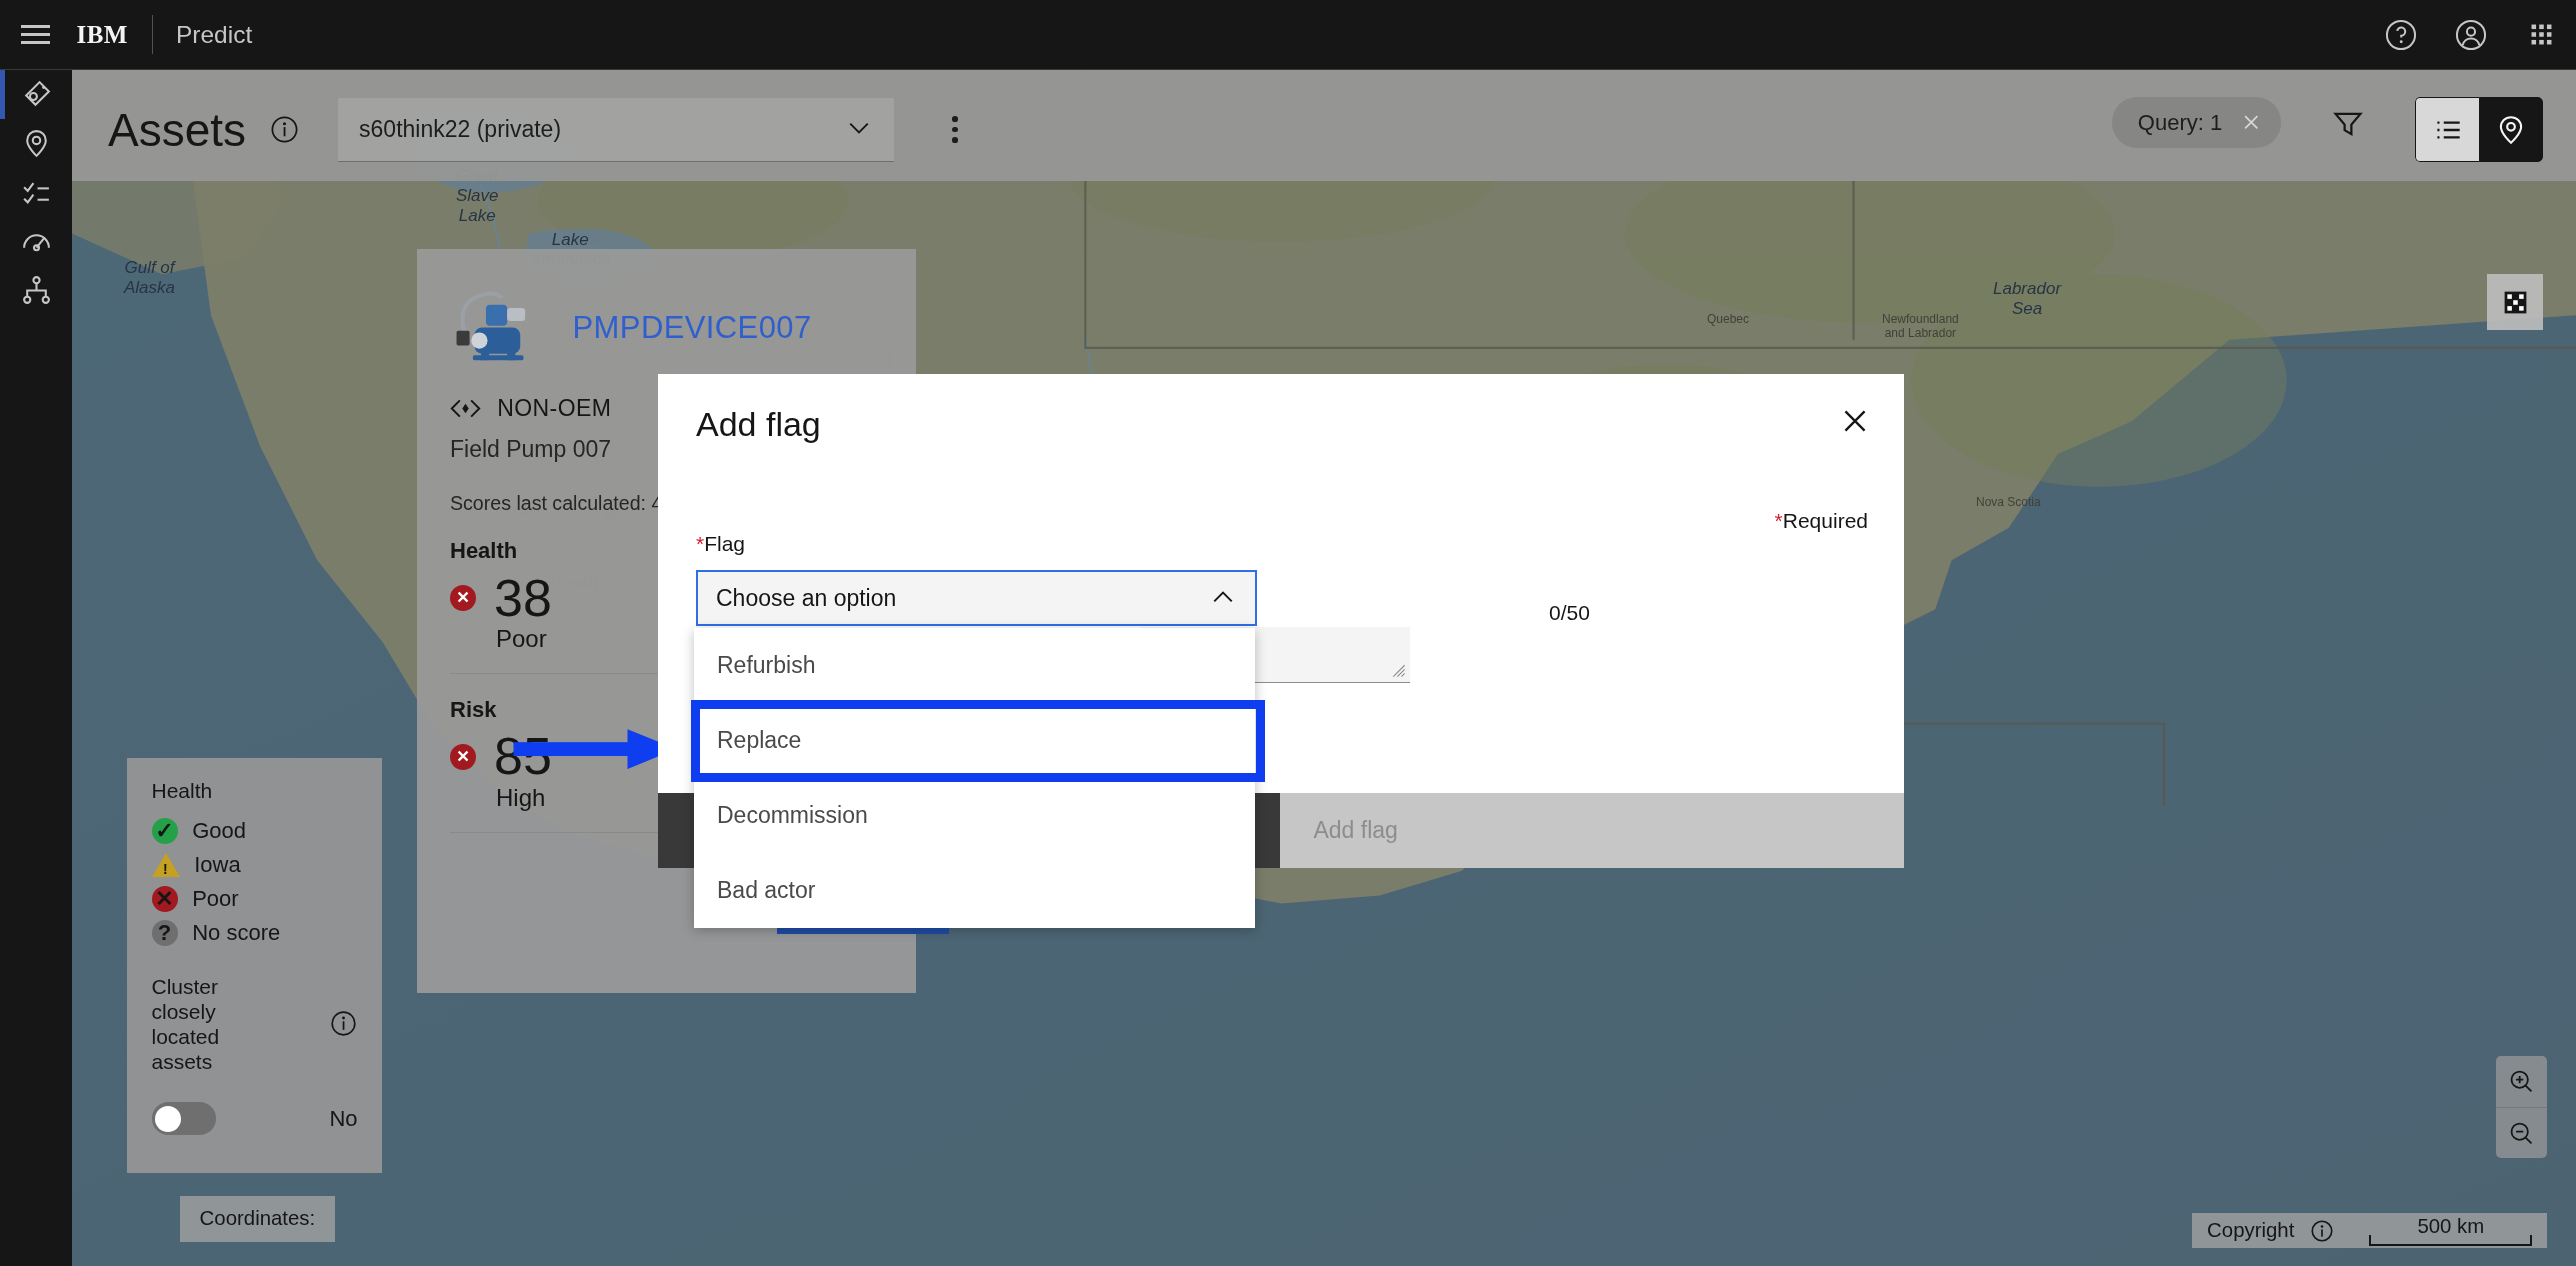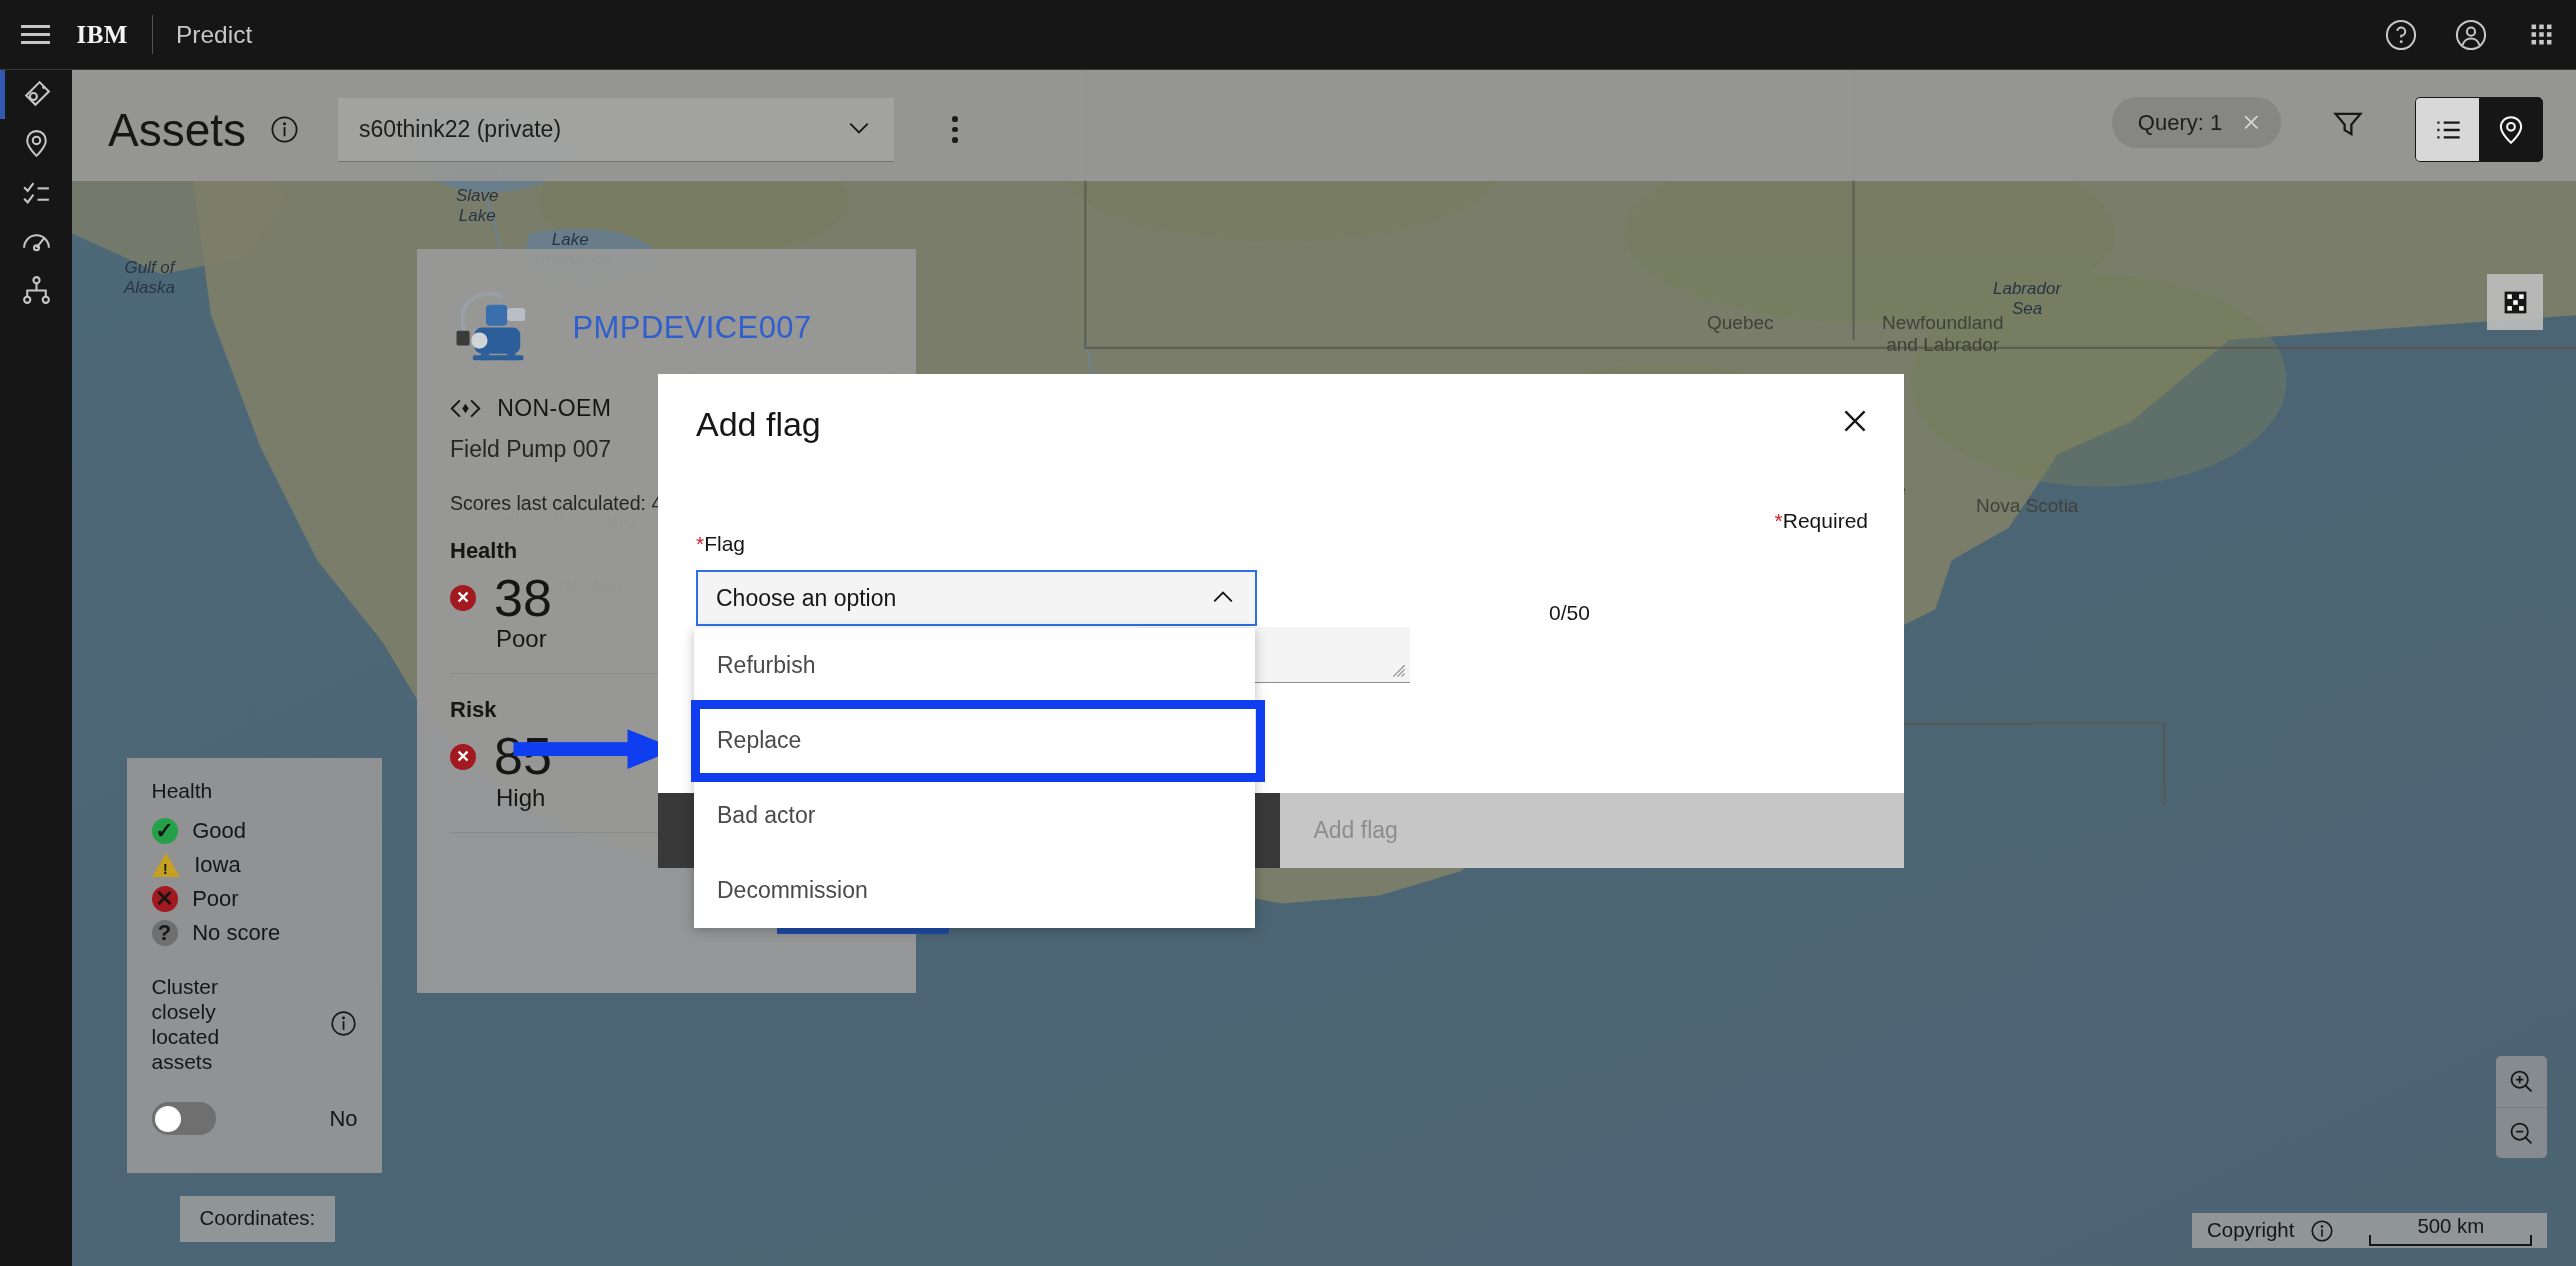--- a/index.html
+++ b/index.html
@@ -54,21 +54,21 @@
     position: absolute; top: 70px; left: 72px; width: 2504px; height: 1196px;
     overflow: hidden; background: #5b798c;
   }
   .map-dim { position: absolute; inset: 0; background: rgba(22,22,22,0.22); z-index: 30; pointer-events: none; }
   .map-svg { position: absolute; inset: 0; }
   .map-label {
     position: absolute; color: #2f3f52; font-size: 17px; white-space: nowrap;
     pointer-events: none; text-align: center; line-height: 1.18;
   }
   .map-label.water { font-style: italic; color: #2b3d51; }
-  .map-label.state { color: #4d4d44; font-size: 19px; }
+  .map-label.state { color: #4d4d44; font-size: 12px; }
   .map-label.country { color: #3d3d34; font-size: 24.5px; letter-spacing: 1.6px; }
   .map-label.city { color: #111; font-weight: bold; font-size: 18px; }
   .map-city-dot {
     position: absolute; width: 11.4px; height: 11.4px; border-radius: 50%;
     border: 1.6px solid #1b1b1b; background: transparent;
   }
 
   
   .map-pin { position: absolute; width: 29px; height: 42px; }
   .map-pin .head {
@@ -627,24 +627,24 @@
     <div class="opt">
       <span>Refurbish</span>
     </div>
     <div class="opt-wrap">
       <div class="opt">
         <span>Replace</span>
       </div>
       <div class="opt-highlight"></div>
     </div>
     <div class="opt">
+      <span>Decommission</span>
+    </div>
+    <div class="opt">
       <span>Bad actor</span>
-    </div>
-    <div class="opt">
-      <span>Decommission</span>
     </div>
   </div>
 
   <div class="rail">
     <div class="rail-item active">
       <svg width="33" height="33" viewBox="0 0 32 32">
         <path d="M19 4 L28 13 L15 26 L6 17 Z" fill="none" stroke="#c6c6c6" stroke-width="2"></path>
         <circle cx="13" cy="18" r="3.4" fill="none" stroke="#c6c6c6" stroke-width="2"></circle>
         <circle cx="23" cy="9" r="1.6" fill="#c6c6c6"></circle>
       </svg>

